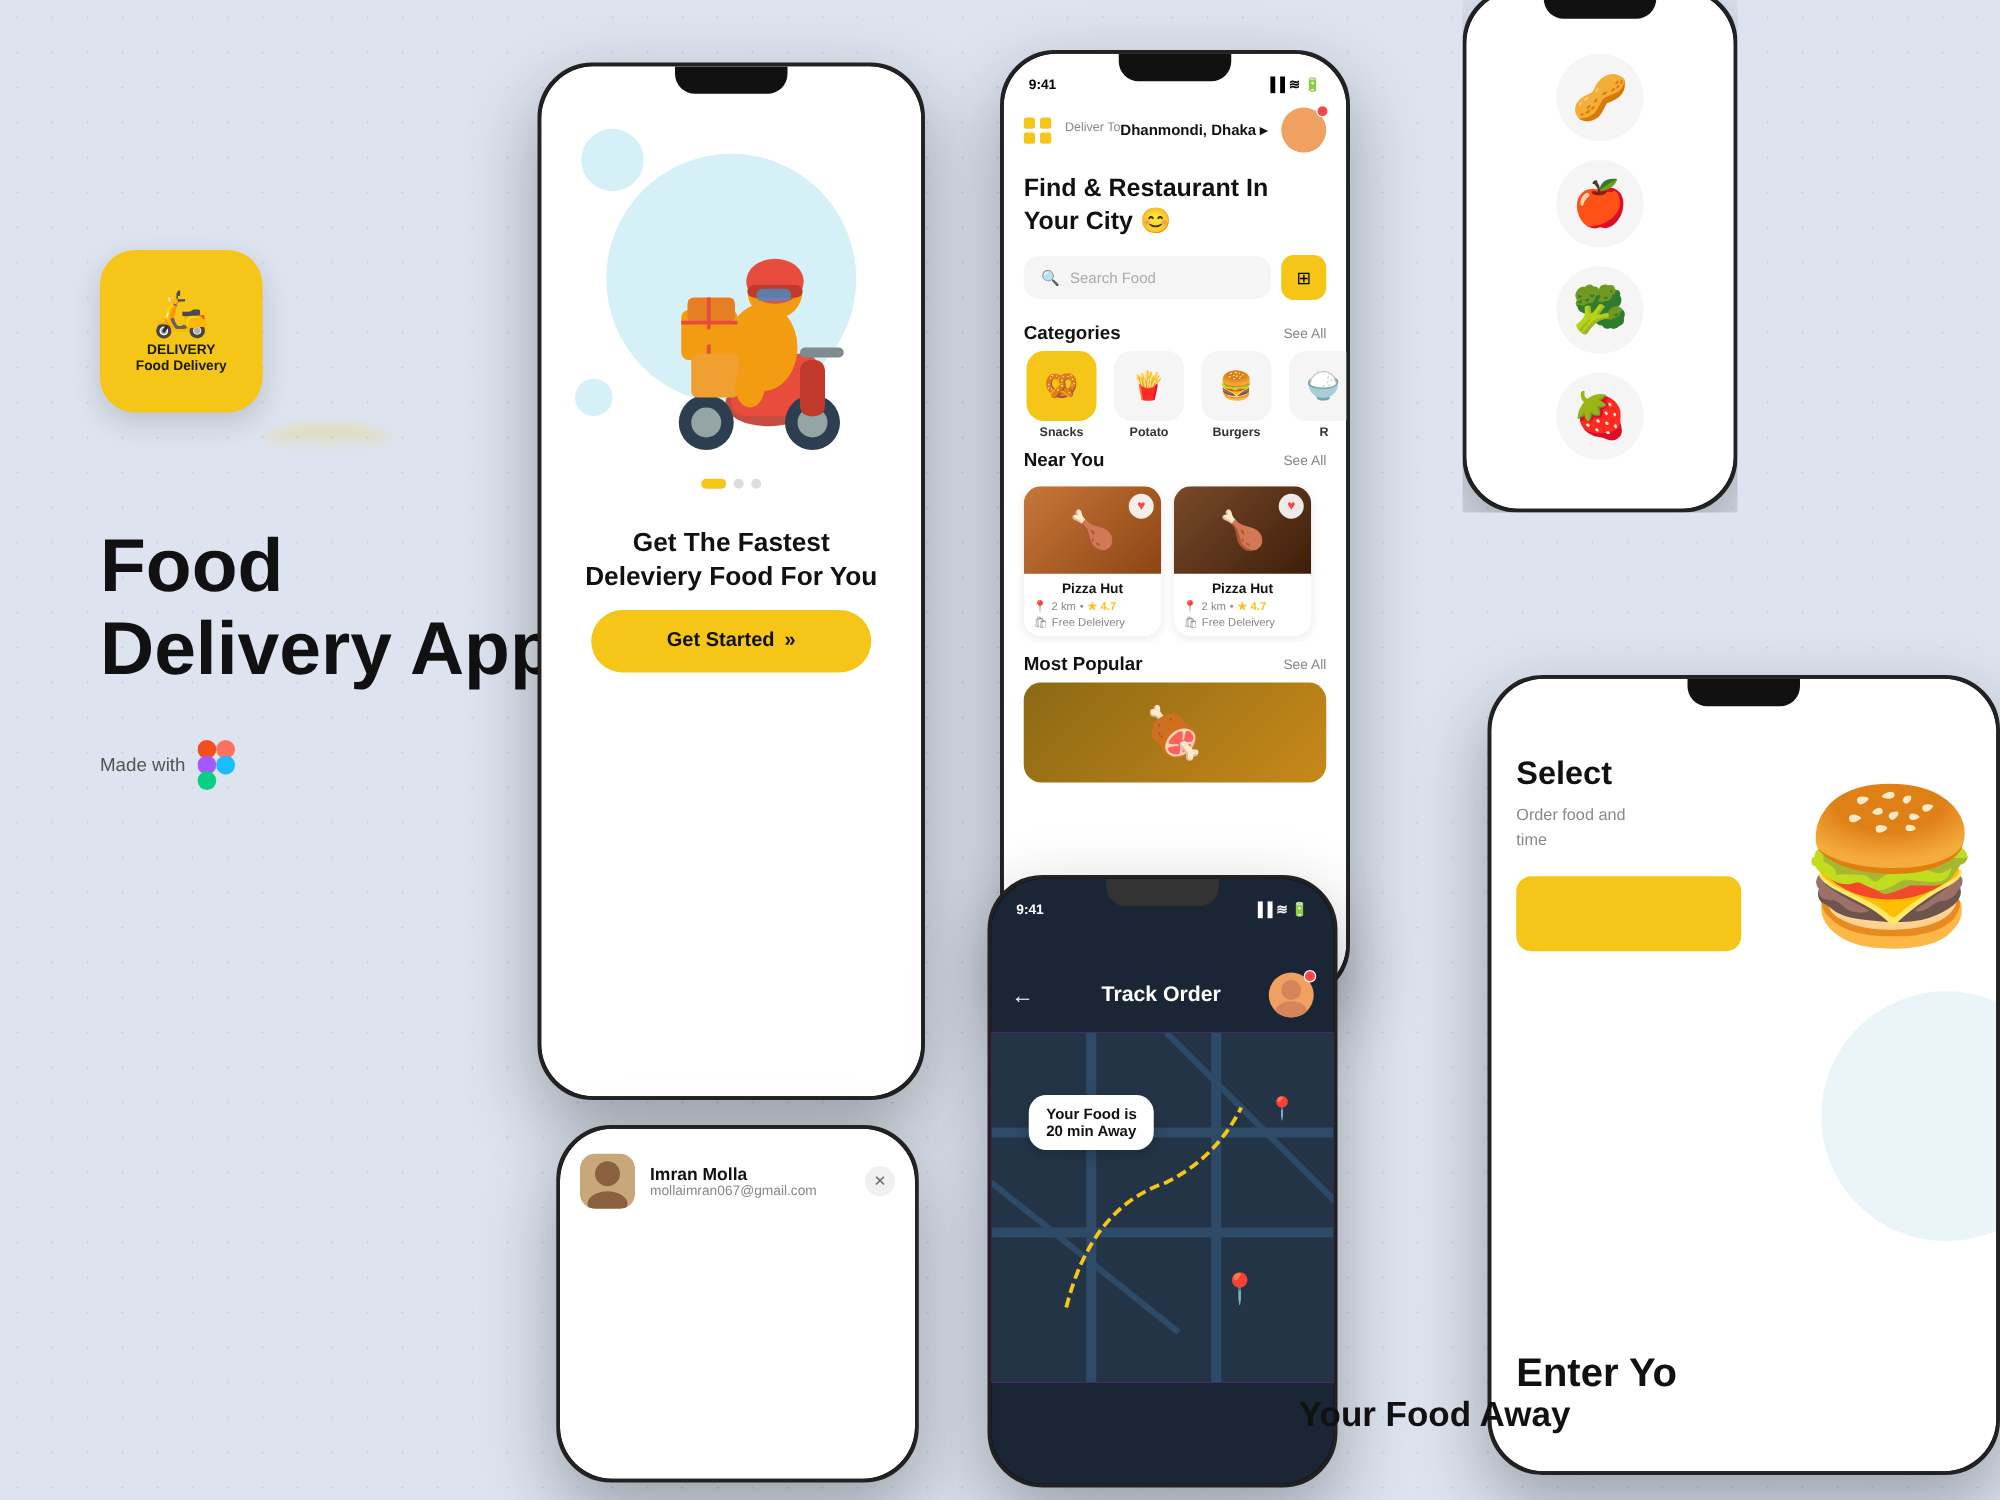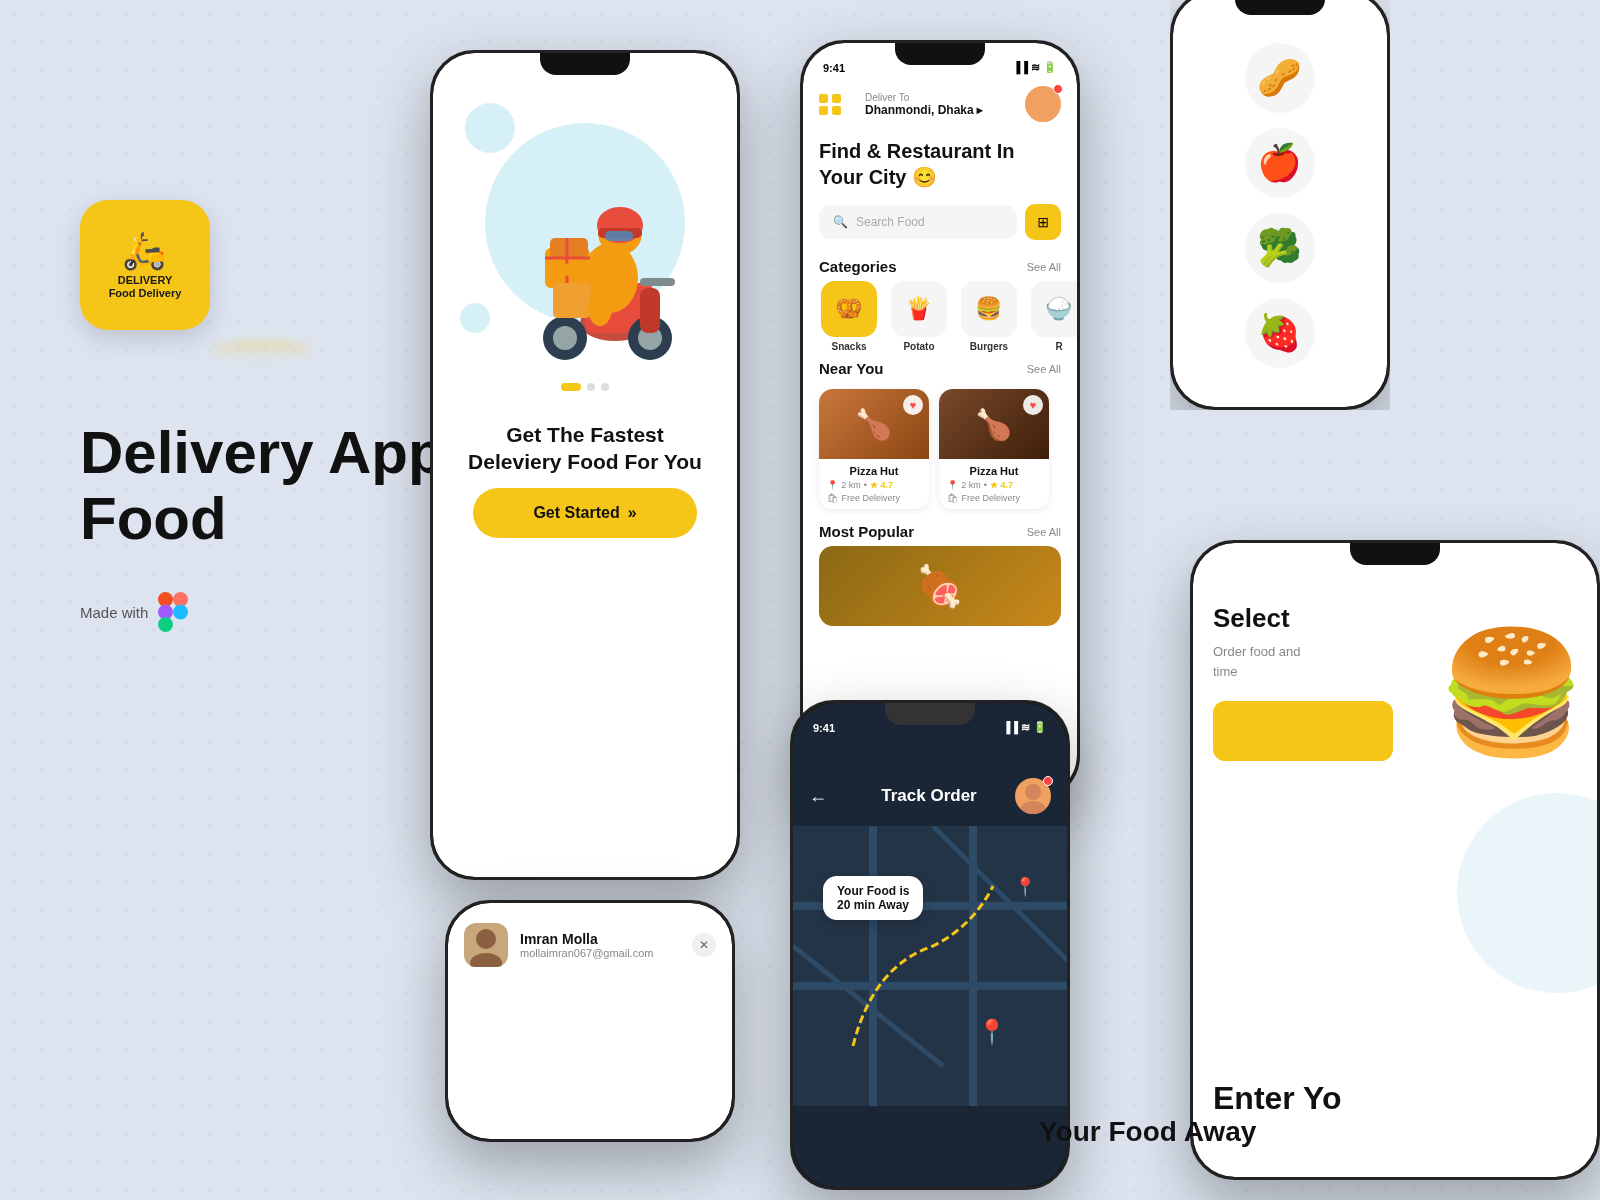--- a/index.html
+++ b/index.html
@@ -228,22 +228,22 @@
 
     .grid-dot {
       width: 9px;
       height: 9px;
       background: #f5c518;
       border-radius: 2px;
     }
 
     .deliver-to-block {
       display: flex;
-      flex-direction: column;
-      margin-left: 24px;
+      flex-direction: row;
+      margin-left: 11px;
     }
 
     .deliver-label {
       font-size: 10px;
       color: #888;
     }
 
     .deliver-location {
       font-size: 12px;
       font-weight: 600;
@@ -485,21 +485,21 @@
       left: 30px;
       box-shadow: 0 4px 12px rgba(0,0,0,0.2);
       white-space: nowrap;
     }
 
     
     .phone-bottom-center {
       left: 445px;
       top: 900px;
       width: 290px;
-      height: 242px;
+      height: 286px;
     }
 
     .chat-screen {
       background: #fff;
       border-radius: 42px;
       padding: 20px 16px 16px;
     }
 
     .user-row {
       display: flex;
@@ -608,22 +608,22 @@
   <div class="app-icon">
     <div class="app-icon-scooter">🛵</div>
     <div class="app-icon-label">
       <div>DELIVERY</div>
       <div>Food Delivery</div>
     </div>
   </div>
   <div class="app-icon-reflection"></div>
 
   <div class="main-title">
+    <div>Food</div>
     <div>Delivery App</div>
-    <div>Food</div>
   </div>
 
   <div class="made-with">
     <span>Made with</span>
 
     <div class="figma-icon">
       <svg width="30" height="40" viewBox="0 0 30 40">
         <rect x="0" y="0" width="15" height="15" rx="7.5" fill="#F24E1E"></rect>
         <rect x="15" y="0" width="15" height="15" rx="7.5" fill="#FF7262"></rect>
         <rect x="0" y="12.5" width="15" height="15" rx="7.5" fill="#A259FF"></rect>

